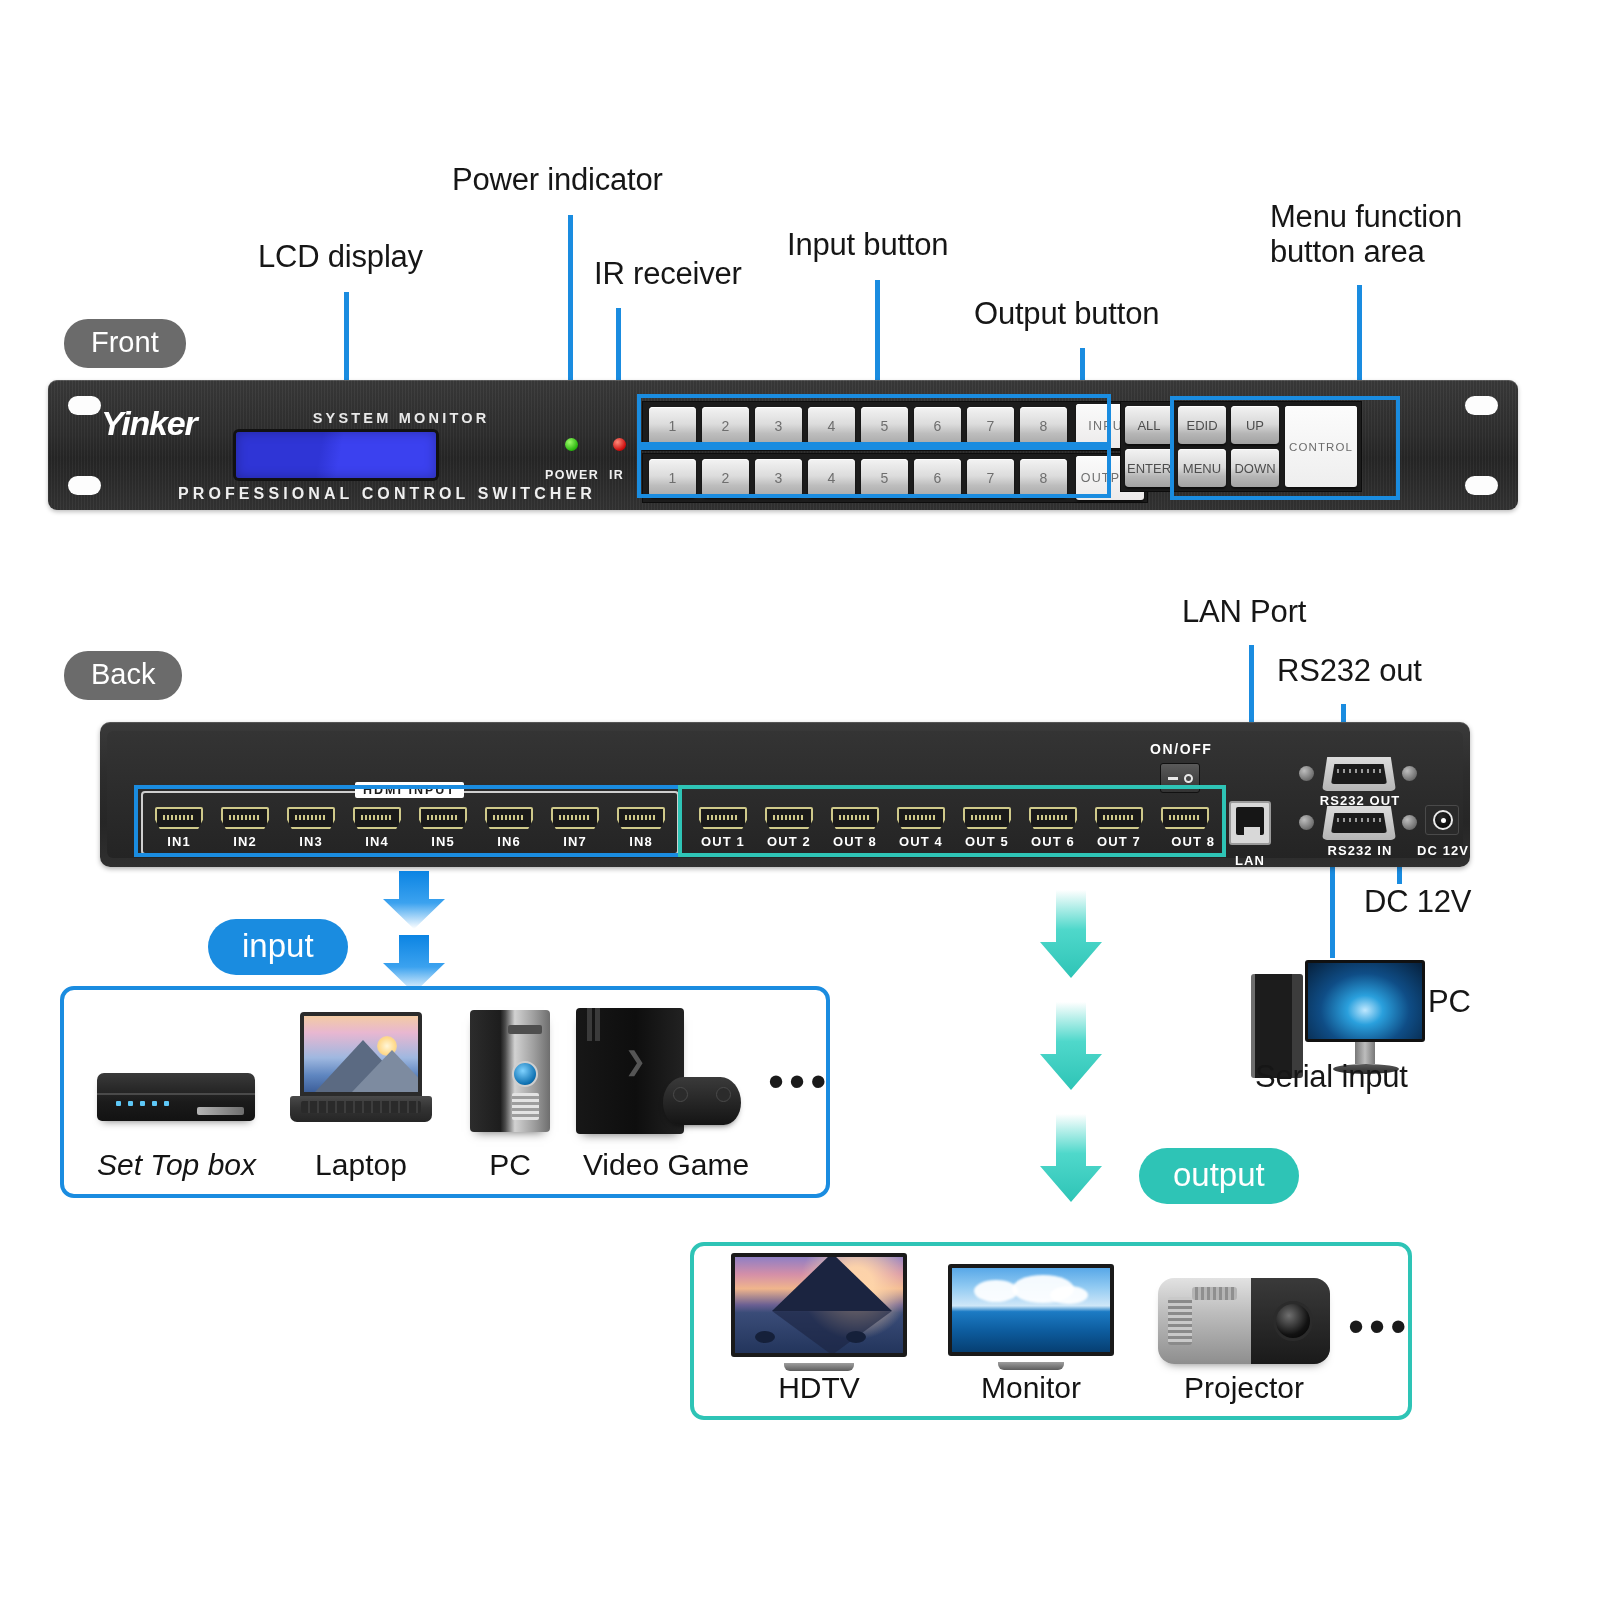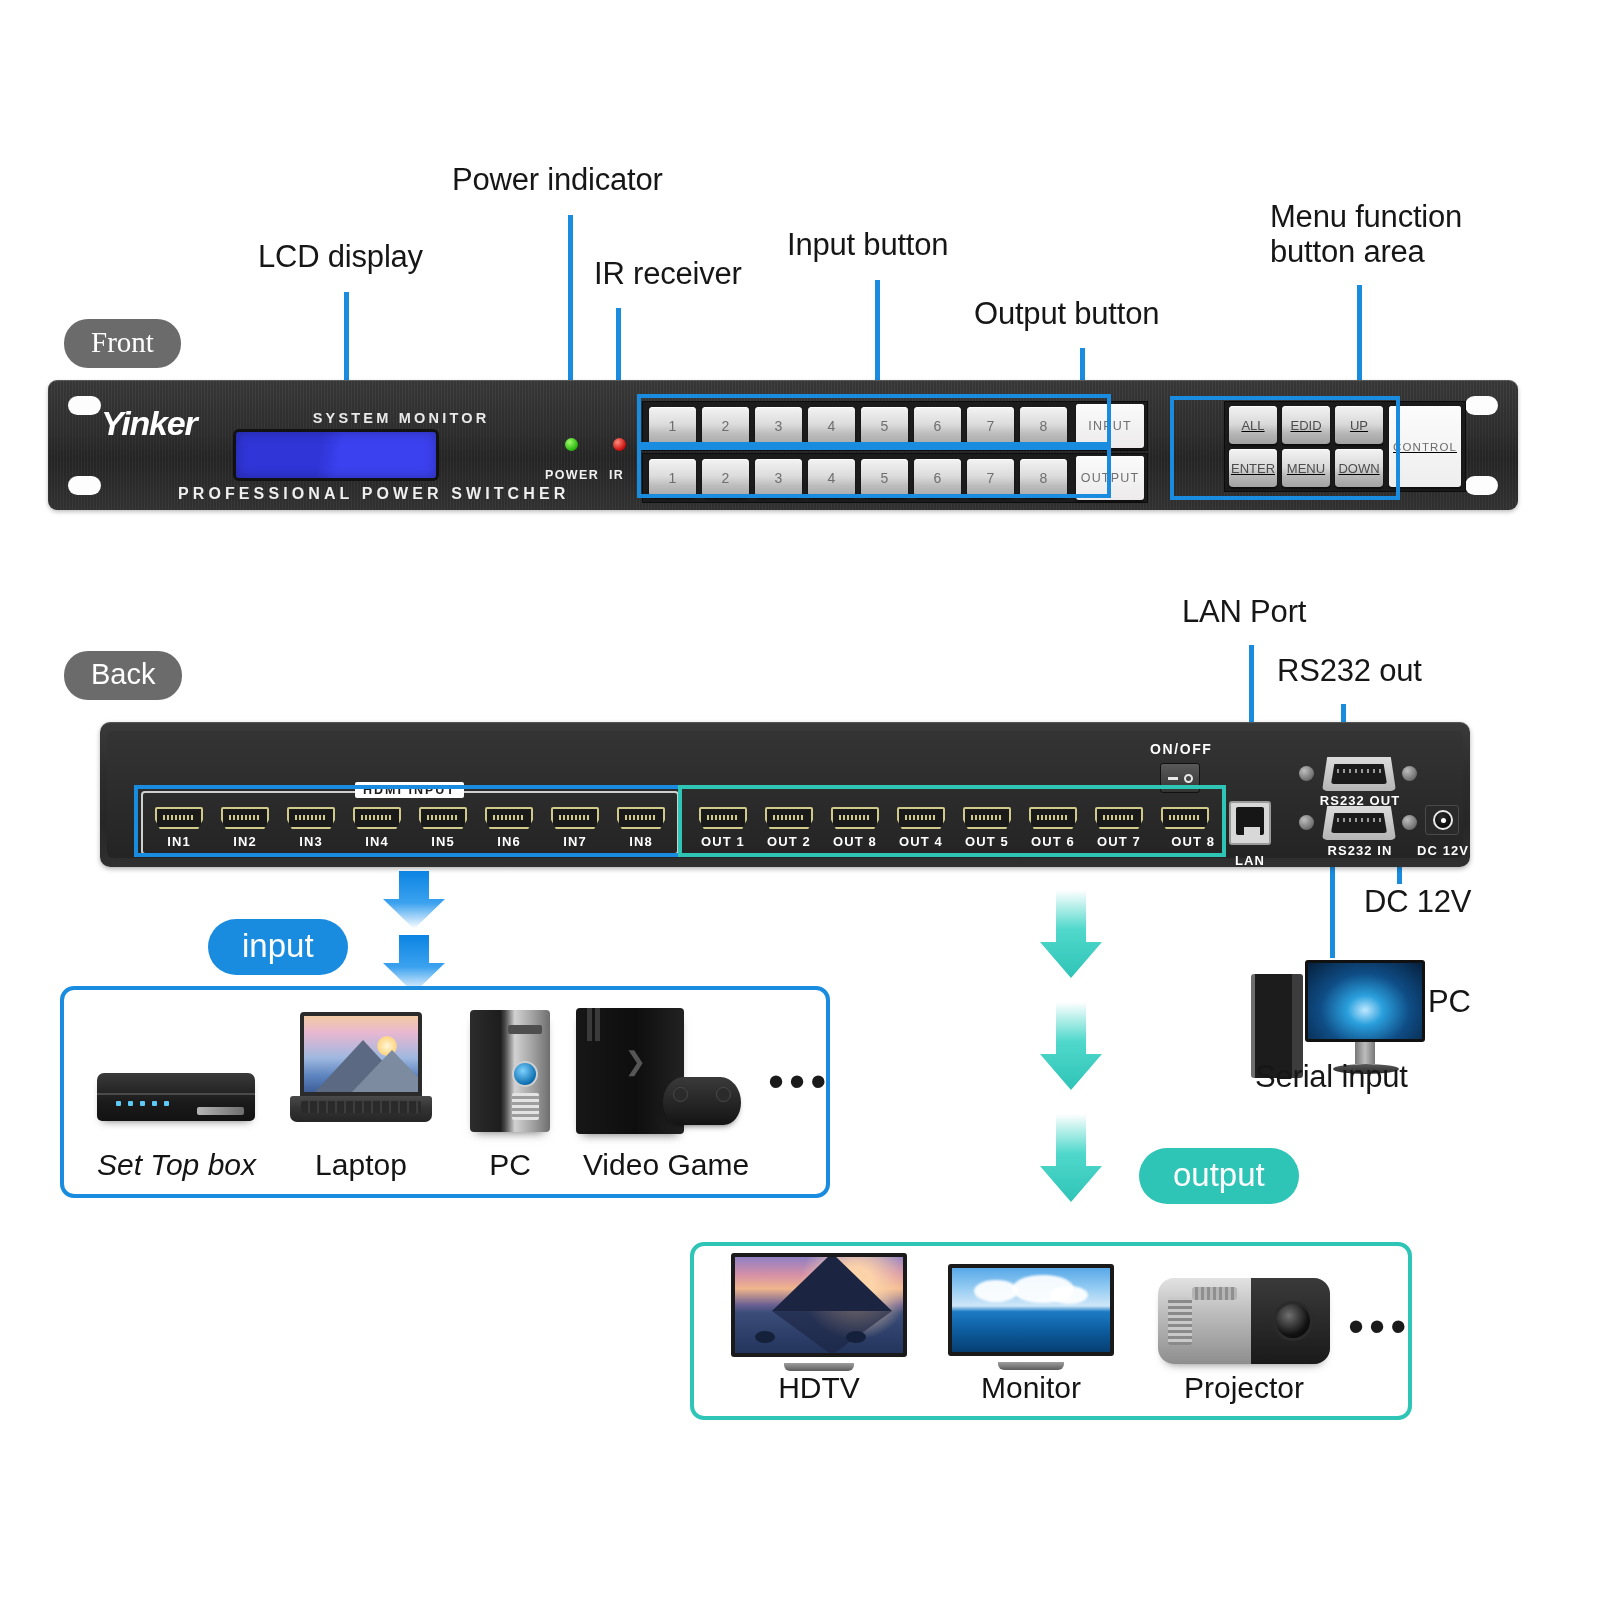--- a/index.html
+++ b/index.html
@@ -611,32 +611,32 @@
 
   <div class="callout" style="left:974px; top:297px;">Output button</div>
   <div class="lead" style="left:1080px; top:348px; height:122px;"></div>
   <div class="dot" style="left:1073px; top:462px;"></div>
 
   <div class="callout" style="left:1270px; top:200px;">Menu function
 button area</div>
   <div class="lead" style="left:1357px; top:285px; height:132px;"></div>
   <div class="dot" style="left:1350px; top:410px;"></div>
 
-  <div class="side-badge" style="left:64px; top:319px;font-family:Liberation Serif, serif;">Front</div>
+  <div class="side-badge" style="left:64px; top:319px;">Front</div>
 
   <div class="front-panel">
     <div class="ear-hole" style="left:20px; top:16px;"></div>
     <div class="ear-hole" style="left:20px; top:96px;"></div>
     <div class="ear-hole" style="right:20px; top:16px;"></div>
     <div class="ear-hole" style="right:20px; top:96px;"></div>
 
     <div class="brand">Yinker</div>
     <div class="sysmon">SYSTEM MONITOR</div>
     <div class="lcd"></div>
-    <div class="prof">PROFESSIONAL POWER SWITCHER</div>
+    <div class="prof">PROFESSIONAL CONTROL SWITCHER</div>
 
     <div class="led led-green" style="left:517px; top:58px;"></div>
     <div class="led led-red" style="left:565px; top:58px;"></div>
     <div class="led-cap" style="left:497px; top:88px;">POWER</div>
     <div class="led-cap" style="left:561px; top:88px;">IR</div>
 
     <div class="keyrow" style="left:594px; top:21px;">
       <div class="key">1</div>
       <div class="key">2</div>
       <div class="key">3</div>
@@ -653,21 +653,21 @@
       <div class="key">2</div>
       <div class="key">3</div>
       <div class="key">4</div>
       <div class="key">5</div>
       <div class="key">6</div>
       <div class="key">7</div>
       <div class="key">8</div>
       <div class="key-wide">OUTPUT</div>
     </div>
 
-    <div class="menu-block" style="left:1176px; top:21px;text-decoration:underline;">
+    <div class="menu-block" style="left:1072px; top:21px;">
       <div class="menu-grid">
         <div class="mkey">ALL</div>
         <div class="mkey">EDID</div>
         <div class="mkey">UP</div>
         <div class="mkey">ENTER</div>
         <div class="mkey">MENU</div>
         <div class="mkey">DOWN</div>
       </div>
       <div class="control-key">CONTROL</div>
     </div>

